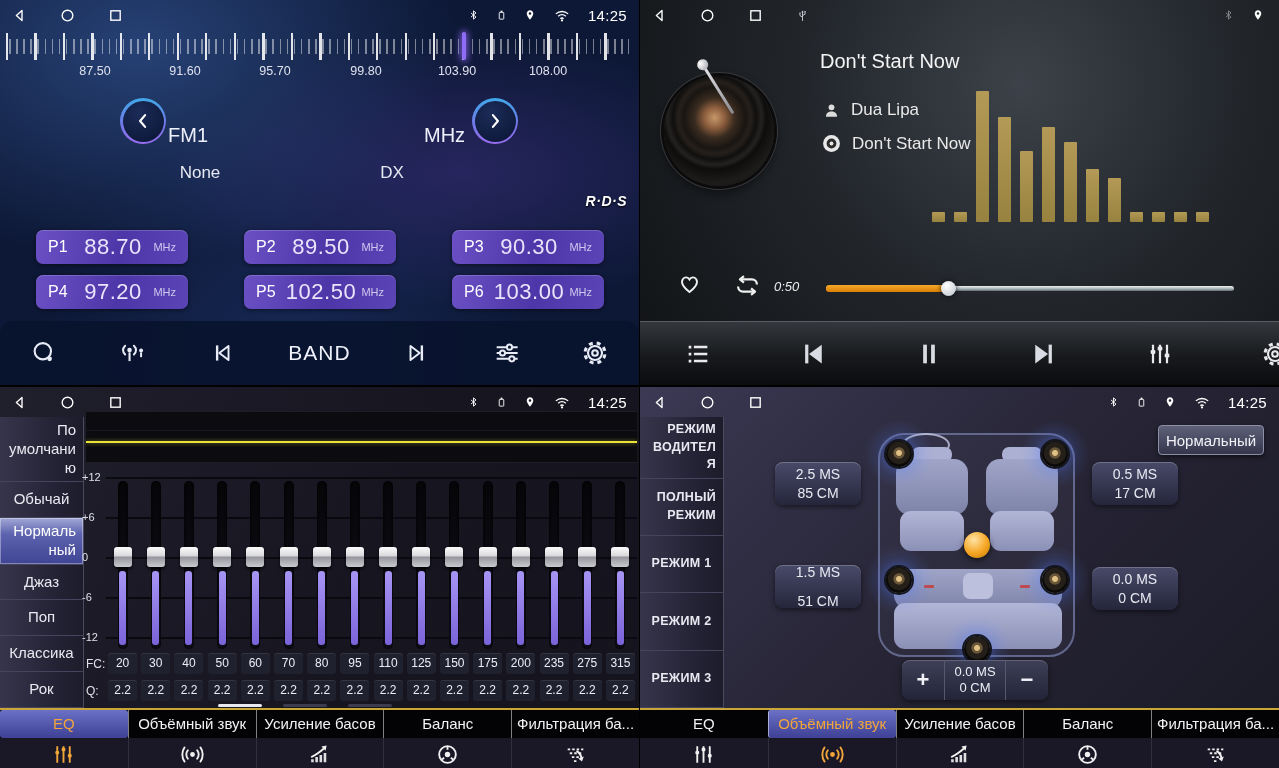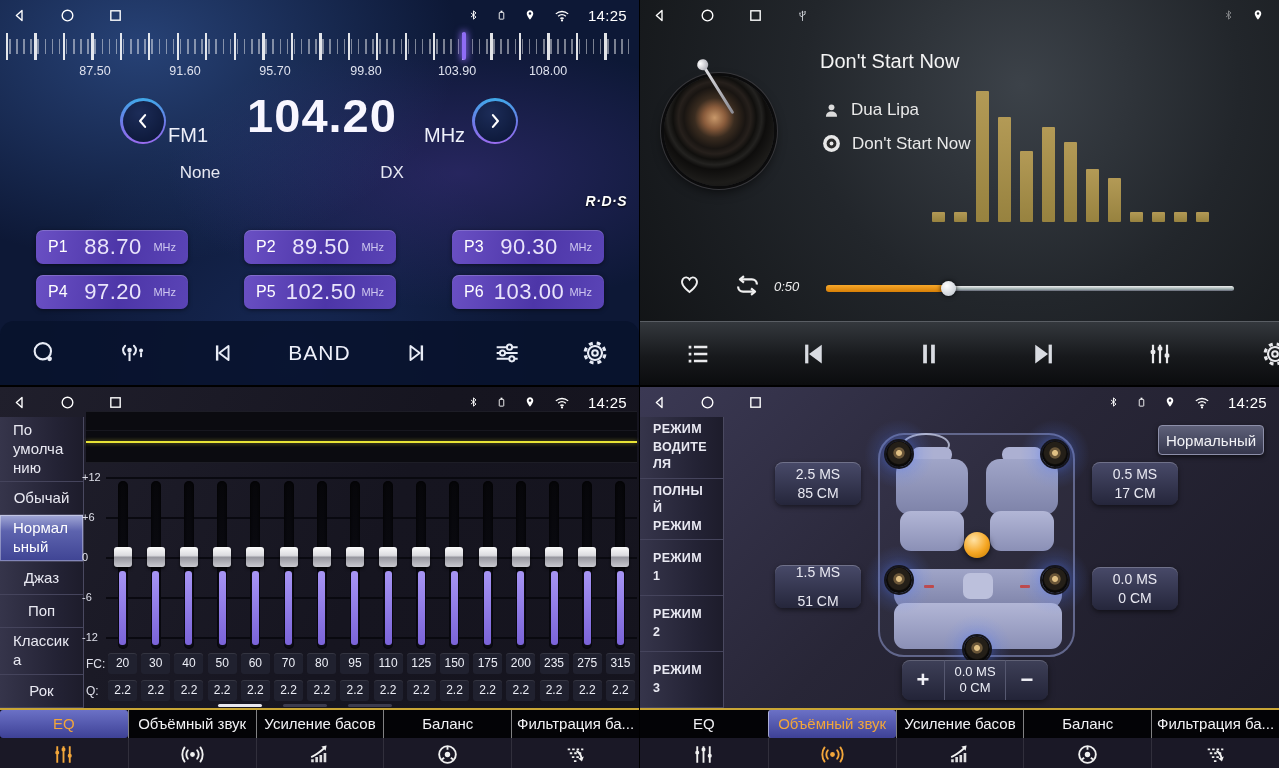--- a/index.html
+++ b/index.html
@@ -90,22 +90,22 @@
   .progress .fill{position:absolute;left:0;top:-1px;height:7px;border-radius:3px;
     background:linear-gradient(180deg,#f7a82a,#d87f06);}
   .progress .thumb{position:absolute;top:-5px;width:15px;height:15px;margin-left:-7px;
     border-radius:50%;background:radial-gradient(circle at 38% 32%,#fff,#cfd4da 70%,#9aa0a8);
     box-shadow:0 0 5px rgba(0,0,0,.8);}
 
   
   .side{position:absolute;left:0;top:30px;width:84px;bottom:60px;display:flex;flex-direction:column;
     background:linear-gradient(90deg,#36354b 0%,#232234 70%,#1d1c2b 100%);
     border-right:1px solid #4a4960;}
-  .side .item{flex:1;display:flex;align-items:center;justify-content:center;text-align:left;
-    padding:4px 13px;border-bottom:1px solid #45445c;font-size:15px;color:#e9e9f2;cursor:pointer;
+  .side .item{flex:1;display:flex;align-items:center;justify-content:center;text-align:right;
+    padding:4px 7px;border-bottom:1px solid #45445c;font-size:15px;color:#e9e9f2;cursor:pointer;
     overflow-wrap:anywhere;line-height:1.25;}
   .side .item.sel{background:linear-gradient(180deg,#a2a8d6 0%,#5d63ae 35%,#3f4494 100%);
     box-shadow:inset 0 0 0 1px rgba(255,255,255,.35);color:#fff;}
   .side.modes .item{font-size:12.5px;font-weight:bold;letter-spacing:.3px;line-height:1.4;}
   .curve-panel{position:absolute;left:86px;right:2px;top:24px;height:52px;background:#0b0b10;
     border-top:1px solid #1d1d26;border-bottom:1px solid #1d1d26;}
   .curve-panel .mid{position:absolute;left:0;right:0;top:18px;height:1px;background:#17171f;}
   .curve-line{position:absolute;left:0;right:0;top:29px;height:2px;background:#e8e336;
     box-shadow:0 0 4px #e8e33688;}
   .scale-lab{position:absolute;left:82px;width:23px;text-align:left;font-size:11px;color:#dfe0ea;}
@@ -243,21 +243,20 @@
     <span class="dial-label" style="left:548px">108.00</span>
 
     <div class="chev-btn" style="left:120px;top:98px;">
       <div class="inner">
           <svg width="20" height="20" viewBox="0 0 24 24">
             <path d="M14.5 5 L8.5 12 L14.5 19" stroke="#fff" stroke-width="2.6" fill="none" stroke-linecap="round" stroke-linejoin="round"></path>
           </svg>
         </div>
     </div>
     <span class="band-label">FM1</span>
-    <div class="freq-main">104.20</div>
     <span class="freq-unit">MHz</span>
     <div class="chev-btn" style="left:472px;top:98px;">
       <div class="inner">
           <svg width="20" height="20" viewBox="0 0 24 24">
             <path d="M9.5 5 L15.5 12 L9.5 19" stroke="#fff" stroke-width="2.6" fill="none" stroke-linecap="round" stroke-linejoin="round"></path>
           </svg>
         </div>
     </div>
     <div class="pty">None</div>
     <div class="dx">DX</div>

